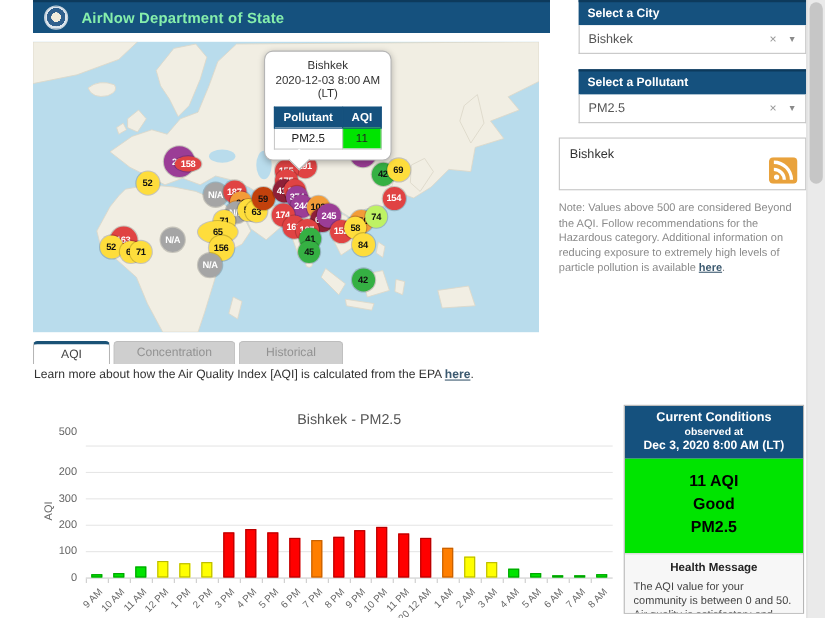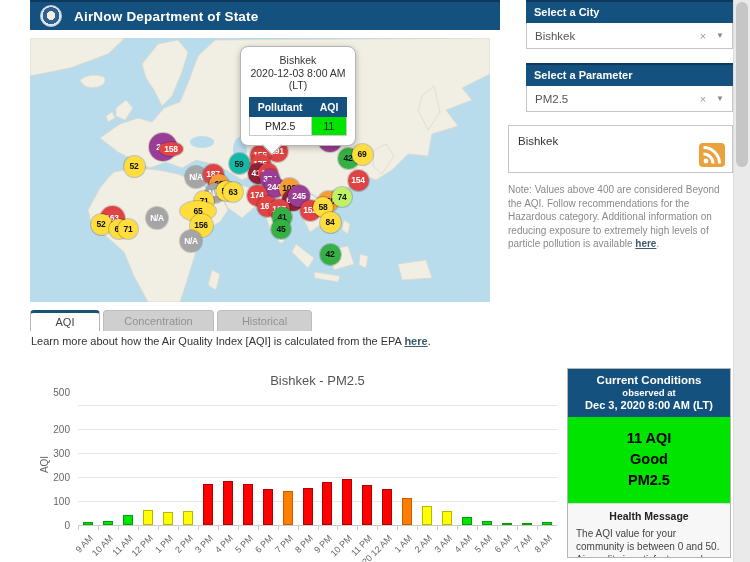--- a/index.html
+++ b/index.html
@@ -4,21 +4,21 @@
 <style>
   html,body { margin:0; padding:0; }
   body {
     width:750px; height:562px; position:relative; overflow:hidden;
     background:#ffffff; font-family:"Liberation Sans", sans-serif;
   }
   
   .app-header {
     position:absolute; left:30px; top:0; width:470px; height:30px;
     background:#15517e; border-top:2px solid #0d3a5c; box-sizing:border-box;
-    color:#ffffff; display:flex; align-items:center;text-align:right;
+    color:#86efac; display:flex; align-items:center;text-align:right;
   }
   .seal {
     width:22px; height:22px; border-radius:50%; margin-left:10px; flex:0 0 auto;
     background:radial-gradient(circle at 50% 48%, #f3eddc 0 30%, #30608d 31% 58%, #dde6ee 59% 78%, #9fb3c4 79%);
     border:1px solid #c2d0da; box-sizing:border-box;
   }
   .app-title { margin-left:12px; font-size:13.5px; font-weight:bold; letter-spacing:.2px; }
 
   
   .map {
@@ -160,21 +160,21 @@
   <div id="markers">
       <div class="marker" style="left: 119px; top: 95px; height: 28px; width: 28px; background: rgb(155, 61, 150); color: rgb(255, 255, 255);">213</div>
       <div class="marker" style="left: 129px; top: 104px; height: 14px; width: 24px; background: rgb(224, 67, 67); color: rgb(255, 255, 255);">158</div>
       <div class="marker" style="left: 93.5px; top: 117.5px; height: 21px; width: 21px; background: rgb(254, 221, 60); color: rgb(17, 17, 17);">52</div>
       <div class="marker" style="left: 155px; top: 128px; height: 22px; width: 22px; background: rgb(165, 165, 165); color: rgb(255, 255, 255);">N/A</div>
       <div class="marker" style="left: 172.5px; top: 125.5px; height: 21px; width: 21px; background: rgb(224, 67, 67); color: rgb(255, 255, 255);">187</div>
       <div class="marker" style="left: 179px; top: 136px; height: 20px; width: 20px; background: rgb(243, 156, 56); color: rgb(17, 17, 17);">68</div>
       <div class="marker" style="left: 175px; top: 145px; height: 20px; width: 20px; background: rgb(165, 165, 165); color: rgb(255, 255, 255);">N/A</div>
       <div class="marker" style="left: 186px; top: 143px; height: 20px; width: 20px; background: rgb(254, 221, 60); color: rgb(17, 17, 17);">54</div>
       <div class="marker" style="left: 193px; top: 144px; height: 20px; width: 20px; background: rgb(254, 221, 60); color: rgb(17, 17, 17);">63</div>
-      <div class="marker" style="left: 198.5px; top: 115px; height: 21px; width: 21px; background: #14b8a6; color: rgb(17, 17, 17);">59</div>
+      <div class="marker" style="left: 198.5px; top: 132px; height: 21px; width: 21px; background: #c2410c; color: rgb(17, 17, 17);">59</div>
       <div class="marker" style="left: 164px; top: 153px; height: 20px; width: 20px; background: rgb(254, 221, 60); color: rgb(17, 17, 17);">71</div>
       <div class="marker" style="left: 150px; top: 163px; height: 20px; width: 36px; background: rgb(254, 221, 60); color: rgb(17, 17, 17);">65</div>
       <div class="marker" style="left: 159.5px; top: 175.5px; height: 23px; width: 23px; background: rgb(254, 221, 60); color: rgb(17, 17, 17);">156</div>
       <div class="marker" style="left: 69.5px; top: 167.5px; height: 25px; width: 25px; background: rgb(224, 67, 67); color: rgb(255, 255, 255);">163</div>
       <div class="marker" style="left: 60.5px; top: 175.5px; height: 21px; width: 21px; background: rgb(254, 221, 60); color: rgb(17, 17, 17);">52</div>
       <div class="marker" style="left: 79px; top: 181px; height: 20px; width: 20px; background: rgb(254, 221, 60); color: rgb(17, 17, 17);">62</div>
       <div class="marker" style="left: 88px; top: 181px; height: 20px; width: 20px; background: rgb(254, 221, 60); color: rgb(17, 17, 17);">71</div>
       <div class="marker" style="left: 116px; top: 169px; height: 22px; width: 22px; background: rgb(165, 165, 165); color: rgb(255, 255, 255);">N/A</div>
       <div class="marker" style="left: 150px; top: 192px; height: 22px; width: 22px; background: rgb(165, 165, 165); color: rgb(255, 255, 255);">N/A</div>
       <div class="marker" style="left: 288px; top: 90px; height: 24px; width: 24px; background: rgb(155, 61, 150); color: rgb(255, 255, 255);">216</div>
@@ -228,40 +228,40 @@
 <div class="side-box" style="top:0;">
   <div class="box-head">Select a City</div>
   <div class="select-body">
     <span class="select-value">Bishkek</span>
     <span class="clear-x">×</span>
     <span class="caret">▼</span>
   </div>
 </div>
 
 <div class="side-box" style="top:63px;">
-  <div class="box-head">Select a Parameter</div>
+  <div class="box-head">Select a Pollutant</div>
   <div class="select-body">
     <span class="select-value">PM2.5</span>
     <span class="clear-x">×</span>
     <span class="caret">▼</span>
   </div>
 </div>
 
 <div class="feed-box">
   <div class="feed-text">Bishkek</div>
   <svg class="rss" viewBox="0 0 26 24">
     <rect x="0" y="0" width="26" height="24" rx="4" fill="#e9a23c"></rect>
     <circle cx="7" cy="18" r="2.4" fill="#ffffff"></circle>
     <path d="M4.5,11 a9.5,9.5 0 0 1 9.5,9.5" stroke="#ffffff" stroke-width="3" fill="none"></path>
     <path d="M4.5,4.5 a16,16 0 0 1 16,16" stroke="#ffffff" stroke-width="3" fill="none"></path>
   </svg>
 </div>
 
 <div class="note">
-  <span>Note: Values above 400 are considered Beyond the AQI. Follow recommendations for the Hazardous category. Additional information on reducing exposure to extremely high levels of particle pollution is available </span><a>here</a><span>.</span>
+  <span>Note: Values above 500 are considered Beyond the AQI. Follow recommendations for the Hazardous category. Additional information on reducing exposure to extremely high levels of particle pollution is available </span><a>here</a><span>.</span>
 </div>
 
 <div class="tabs" id="tabs">
     <div class="tab active">AQI</div>
     <div class="tab inactive">Concentration</div>
     <div class="tab inactive">Historical</div>
   </div>
 
 <div class="learn">
   <span>Learn more about how the Air Quality Index [AQI] is calculated from the EPA </span><a>here</a><span>.</span>

